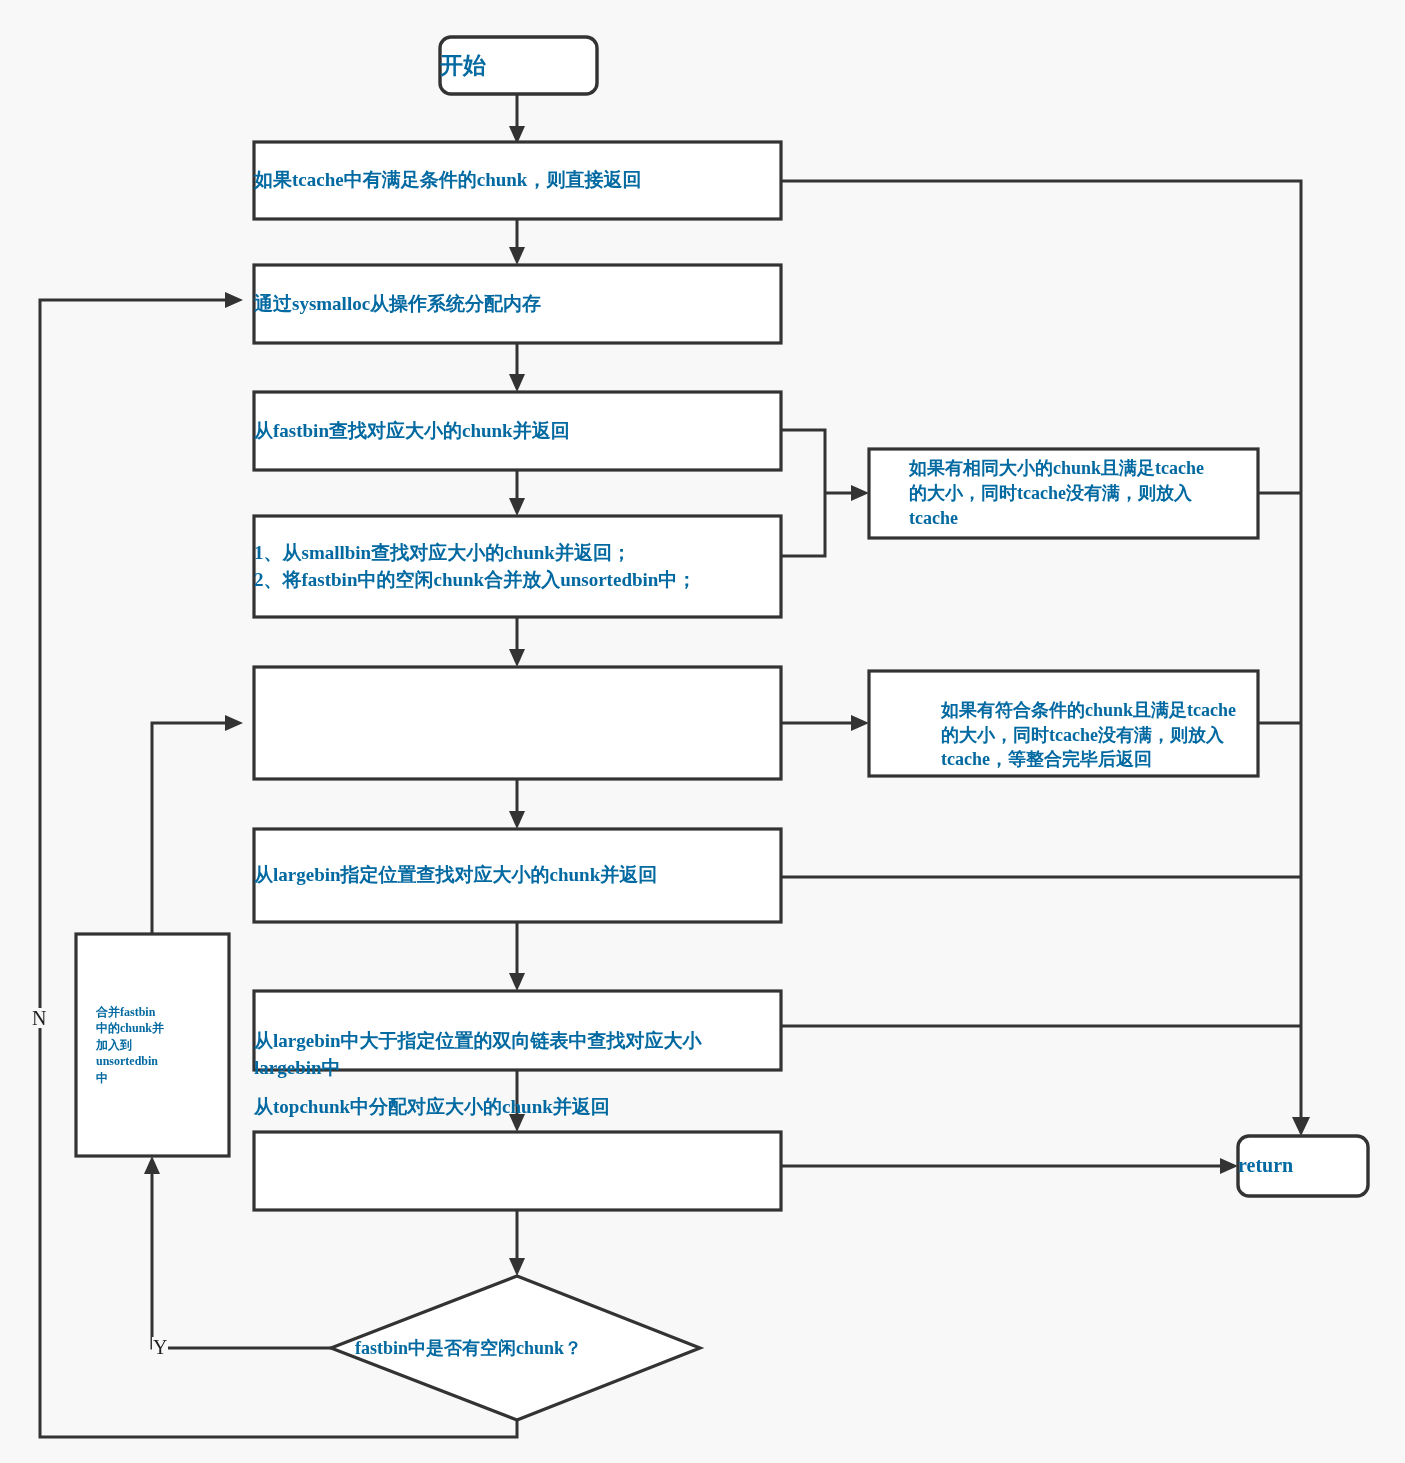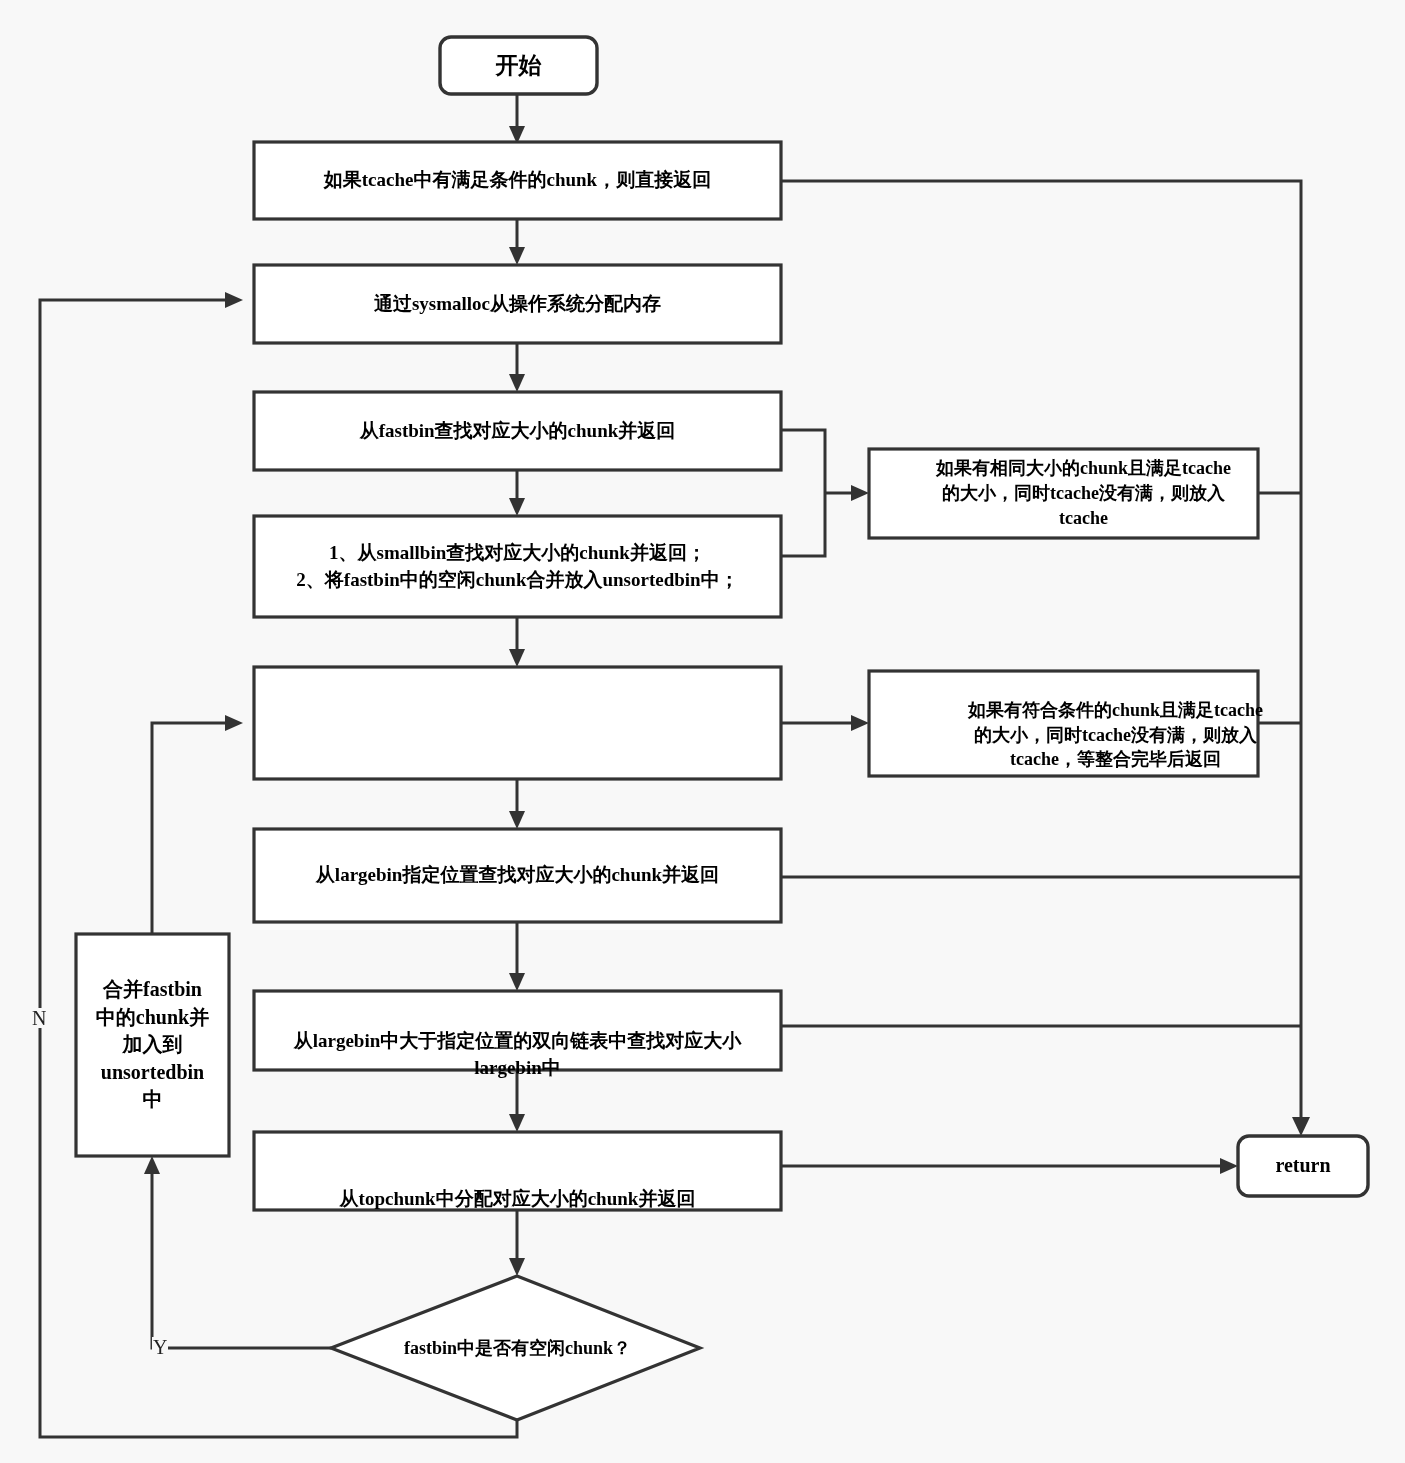--- a/index.html
+++ b/index.html
@@ -39,32 +39,32 @@
   }
   .arrow-head {
     fill: #333333;
     stroke: none;
   }
   .node-label {
     position: absolute;
     display: flex;
     align-items: center;
     justify-content: center;
-    text-align: center;
-    color: #000000;
+    text-align: left;
+    color: #0369a1;
     font-weight: bold;
     line-height: 1.38;
     pointer-events: none;
     box-sizing: border-box;
   }
   .node-label span { display: block; width: 100%; }
   .fs-start  { font-size: 23px; }
   .fs-proc   { font-size: 19px; }
   .fs-side   { font-size: 18px; padding-left: 40px; }
-  .fs-narrow { font-size: 20px; }
+  .fs-narrow { font-size: 12px; padding-left: 20px; }
   .fs-dia    { font-size: 18px; }
   .fs-ret    { font-size: 20px; font-weight: bold; }
   .edge-label {
     position: absolute;
     color: #222222;
     font-size: 20px;
     font-weight: normal;
     background: #f8f8f8;
     padding: 0 1px;
     line-height: 1;
@@ -232,21 +232,21 @@
     <span>从largebin指定位置查找对应大小的chunk并返回</span>
   </div>
 
   <div class="node-label fs-proc" style="left:254px; top:991px; width:527px; height:79px;margin-top:24px;">
     <span>
       <span>从largebin中大于指定位置的双向链表中查找对应大小</span>
       <span>largebin中</span>
     </span>
   </div>
 
-  <div class="node-label fs-proc" style="left:254px; top:1160px; width:527px; height:78px;">
+  <div class="node-label fs-proc" style="left:254px; top:1068px; width:527px; height:78px;">
     <span>从topchunk中分配对应大小的chunk并返回</span>
   </div>
 
   <div class="node-label fs-dia" style="left:355px; top:1318px; width:325px; height:60px;">
     <span>fastbin中是否有空闲chunk？</span>
   </div>
 
   <div class="node-label fs-narrow" style="left:76px; top:934px; width:153px; height:222px;">
     <span>
       <span>合并fastbin</span>

